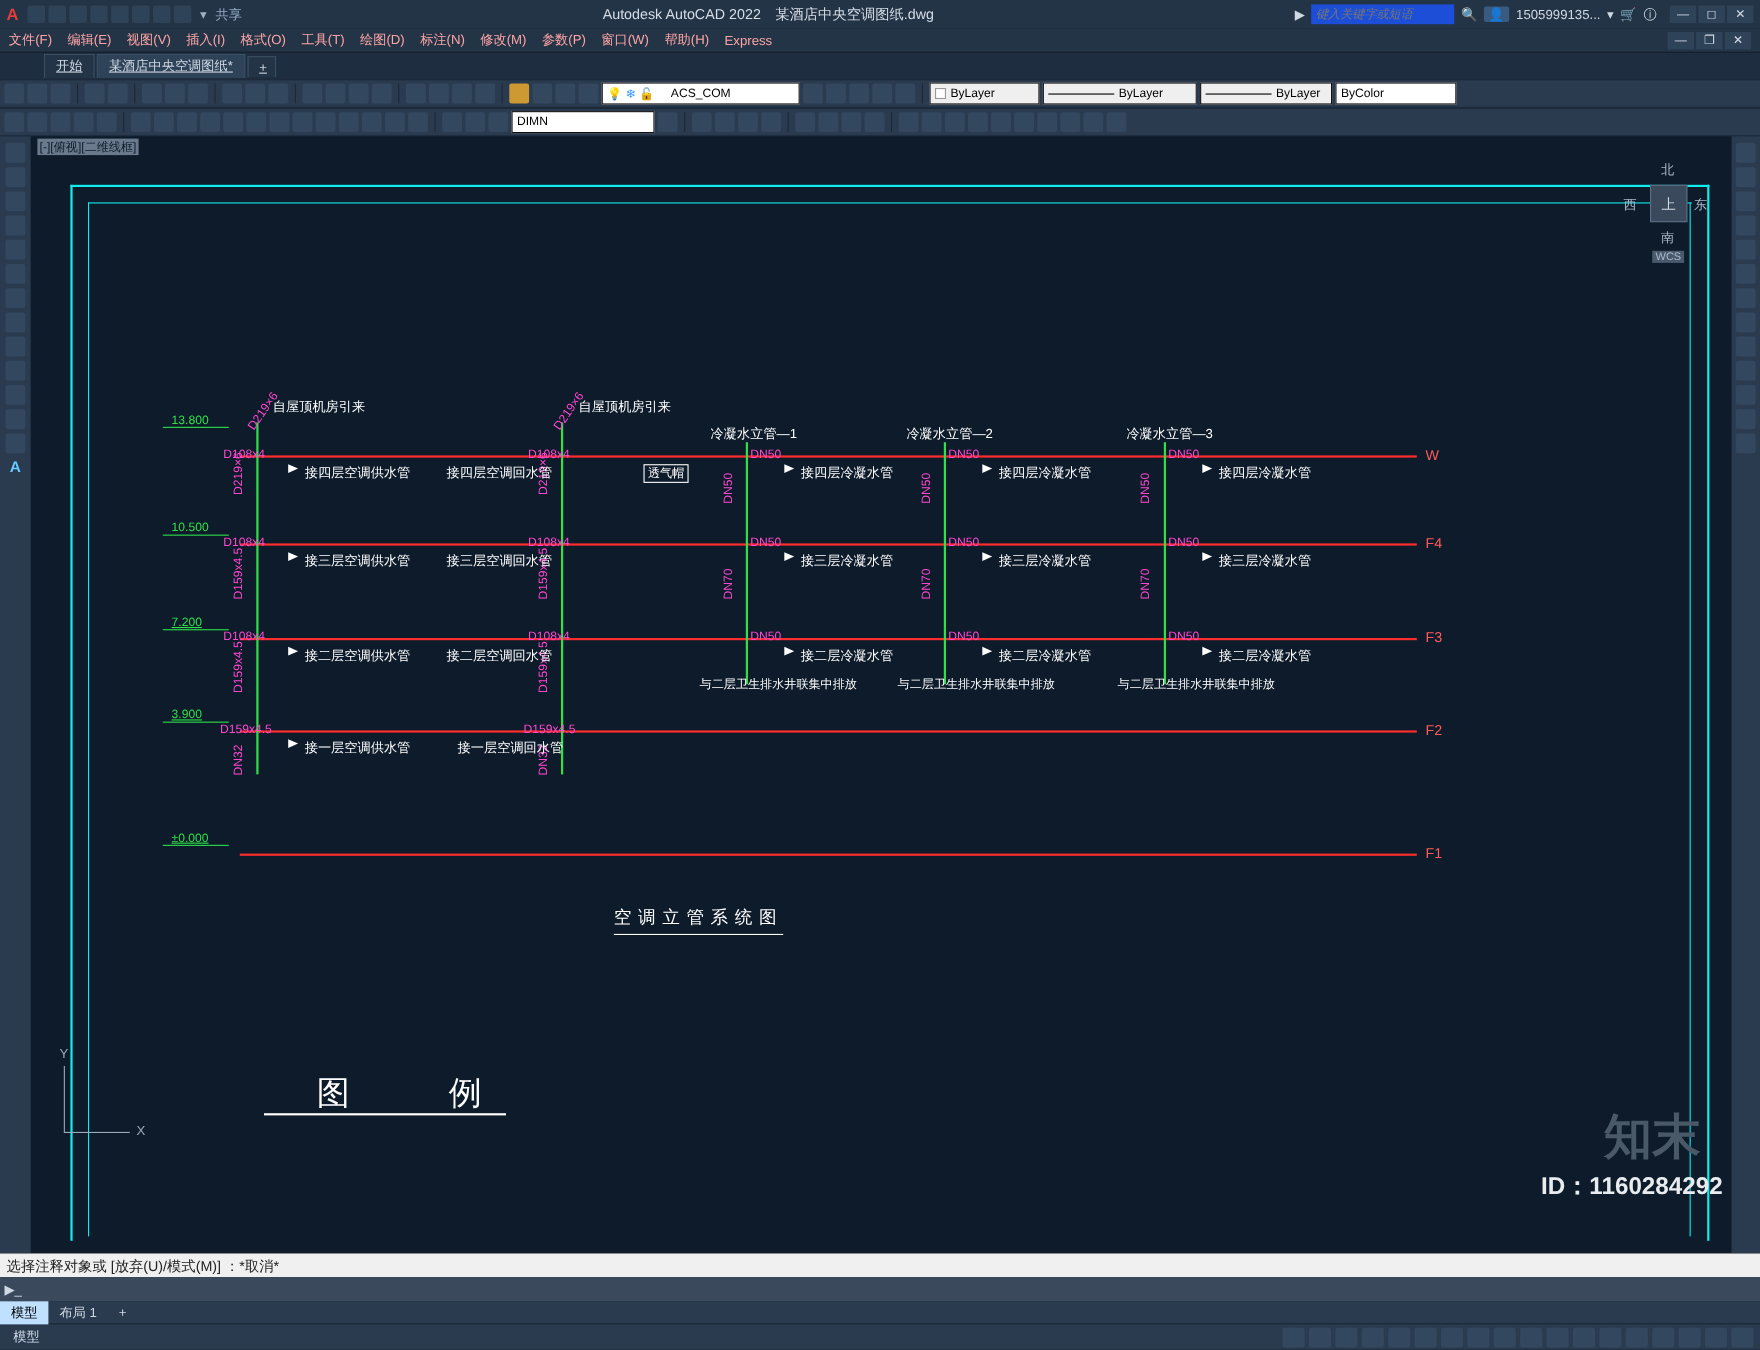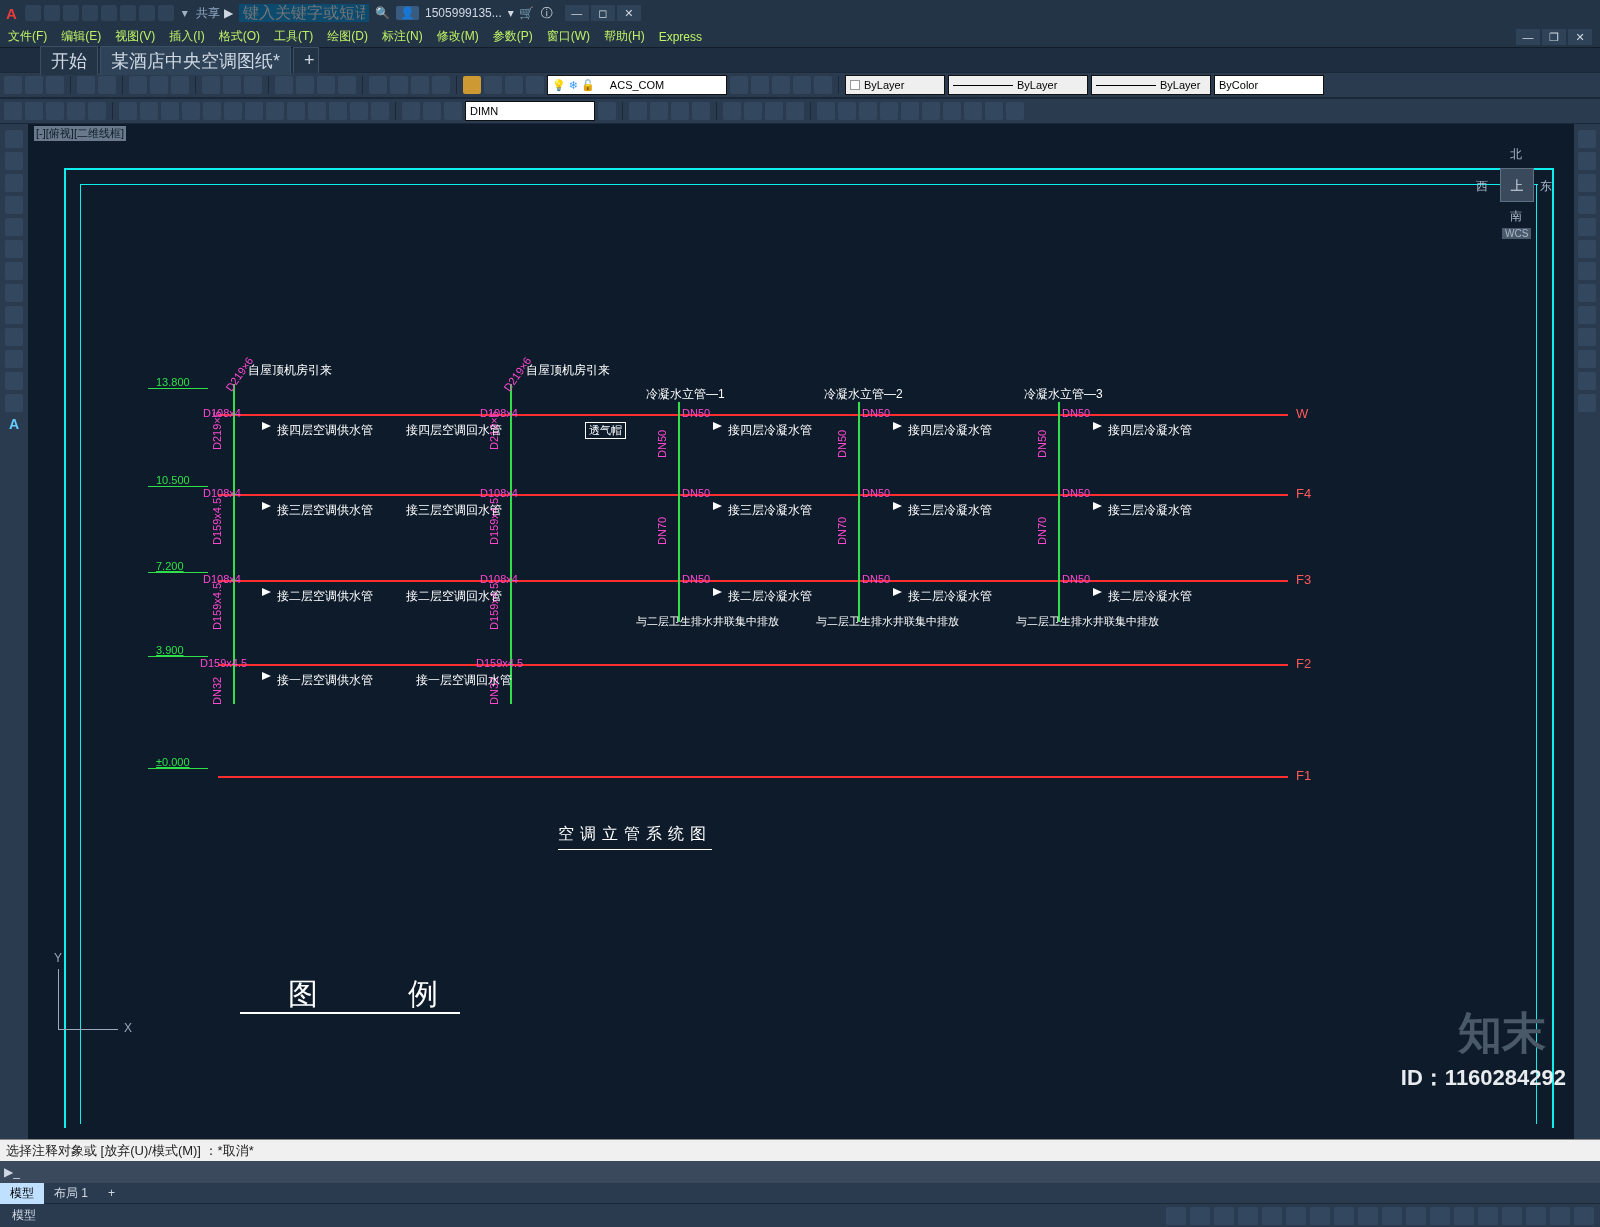--- a/index.html
+++ b/index.html
@@ -2,29 +2,29 @@
 <html><head>
 <meta charset="utf-8">
 <style>
   * { margin: 0; padding: 0; box-sizing: border-box; font-family: "Microsoft YaHei", Arial, sans-serif; }
   body { background: #1b2a3a; color: #cfd8e3; width: 1600px; height: 1227px; overflow: hidden; font-size: 12px; }
   .titlebar { height: 26px; background: #243447; display: flex; align-items: center; padding: 0 6px; gap: 4px; }
   .qat { display: flex; gap: 3px; }
   .tb-icon { width: 16px; height: 16px; background: #2e4258; border-radius: 2px; }
   .title-center { flex: 1; text-align: center; font-size: 13px; color: #d5dde6; }
   .title-right { display: flex; align-items: center; gap: 6px; }
-  .search-input { width: 130px; height: 18px; background: #0c4a6e; border: none; color: #9fb1c5; padding: 0 4px; font-size: 16px; }
+  .search-input { width: 130px; height: 18px; background: #1d4ed8; border: none; color: #9fb1c5; font-style: italic; padding: 0 4px; font-size: 11px; }
   .win-btns { display: flex; gap: 2px; margin-left: 6px; }
   .win-btn { width: 24px; height: 16px; background: #2e4258; text-align: center; line-height: 16px; font-size: 11px; }
 
   .menubar { height: 22px; background: #243447; display: flex; align-items: center; padding: 0 8px; gap: 14px; border-bottom: 1px solid #121d29; }
-  .menubar span { color: #bef264; font-size: 12px; }
+  .menubar span { color: #fca5a5; font-size: 12px; }
 
   .tabstrip { height: 24px; background: #1e2d3f; display: flex; align-items: center; padding-left: 40px; gap: 2px; }
-  .tab { padding: 2px 10px; background: #243447; border: 1px solid #3a4e64; border-bottom: none; font-size: 18px; }
+  .tab { padding: 2px 10px; background: #243447; border: 1px solid #3a4e64; border-bottom: none; font-size: 12px; text-decoration: underline; }
   .tab.active { background: #2e4258; }
 
   .toolbar-row { height: 26px; background: #2a3b50; border-top: 1px solid #1b2838; border-bottom: 1px solid #1b2838; display: flex; align-items: center; padding: 0 4px; gap: 3px; }
   .tbtn { width: 18px; height: 18px; background: #33485f; border-radius: 2px; flex-shrink: 0; }
   .sep { width: 1px; height: 18px; background: #1b2838; margin: 0 3px; }
   .dd { height: 20px; background: #fff; color: #000; font-size: 11px; padding: 0 4px; border: 1px solid #111; display: flex; align-items: center; }
   .dd-dark { background: #efefef; }
   .dd .sample { display:inline-block; width: 60px; border-top:1px solid #000; margin-right:4px;}
 
   .workarea { display: flex; height: calc(1227px - 26px - 22px - 24px - 26px - 26px - 22px - 22px - 20px - 24px); }
@@ -73,20 +73,21 @@
     <div class="tb-icon"></div>
     <div class="tb-icon"></div>
     <div class="tb-icon"></div>
     <div class="tb-icon"></div>
     <div class="tb-icon"></div>
     <div class="tb-icon"></div>
     <div class="tb-icon"></div>
   </div>
   <span style="color:#9fb1c5;margin:0 4px">▾</span>
   <span style="color:#8fa9c4">共享</span>
+  <div class="title-center">Autodesk AutoCAD 2022　某酒店中央空调图纸.dwg</div>
   <div class="title-right">
     <span>▶</span>
     <input class="search-input" placeholder="键入关键字或短语" style="">
     <span>🔍</span>
     <span style="background:#3a5b80;padding:0 4px;border-radius:2px">👤</span>
     <span>1505999135...</span>
     <span>▾</span>
     <span>🛒</span>
     <span>ⓘ</span>
     <div class="win-btns">

